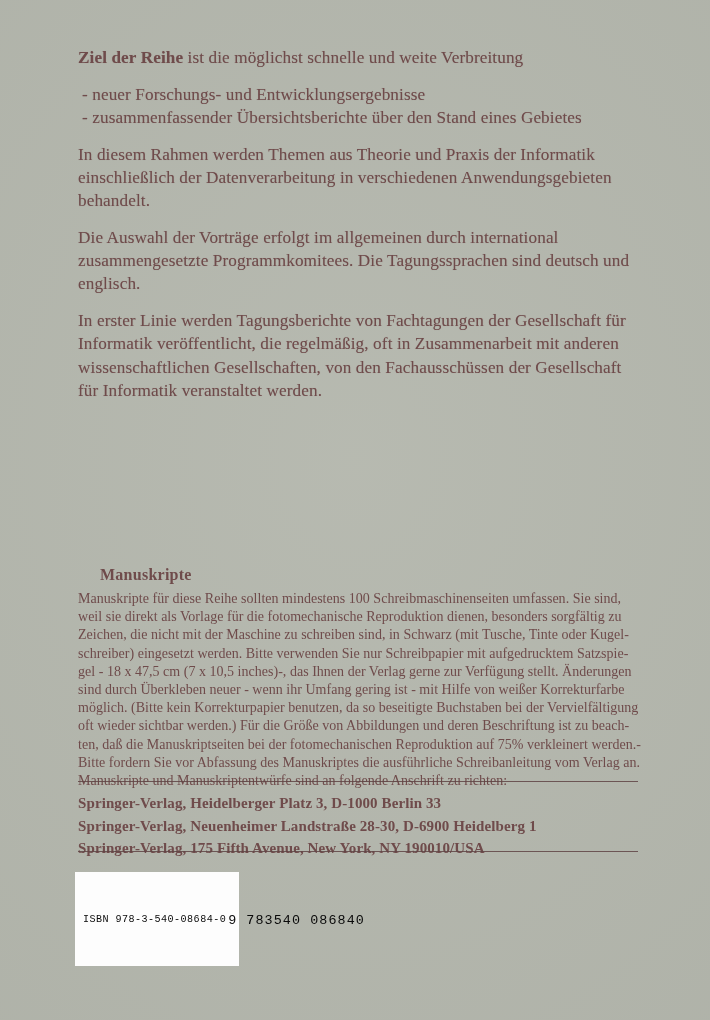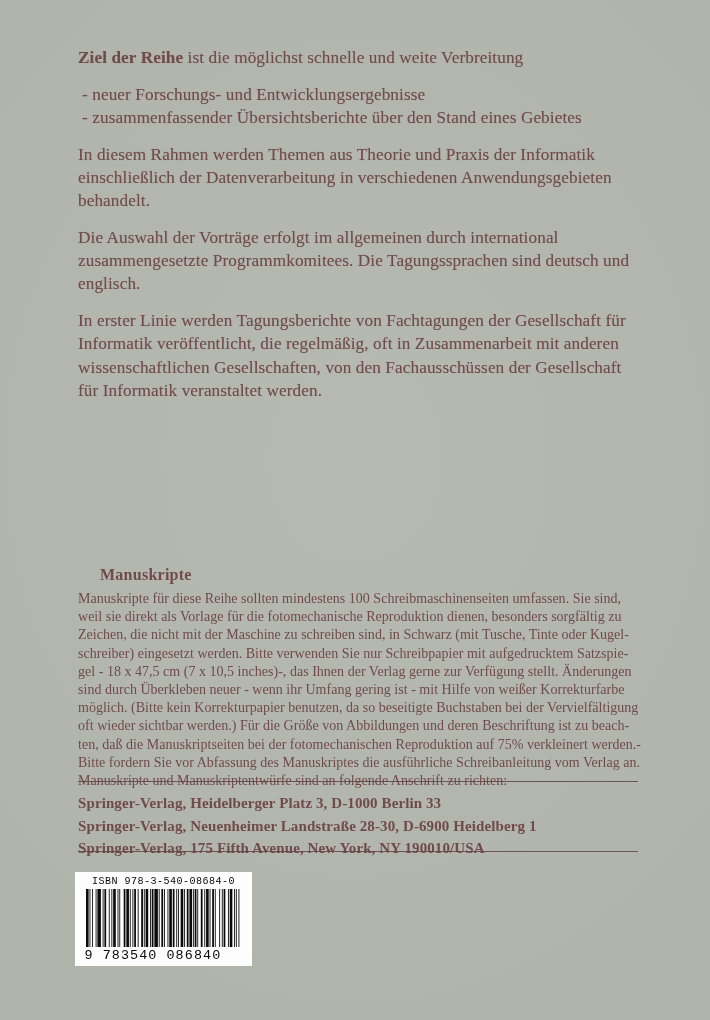--- a/index.html
+++ b/index.html
@@ -102,27 +102,27 @@
     line-height: 1.50;
     letter-spacing: 0.1px;
   }
   .addresses div { white-space: nowrap; }
 
   
   .barcode-box {
     position: absolute;
     left: 75px;
     top: 872px;
-    width: 177px;
+    width: 164px;
     height: 94px;
     background: #fdfdfd;
     box-sizing: border-box;
     padding: 4px 8px 2px 8px;
     display: flex;
-    flex-direction: column;
+    flex-direction: row;
     align-items: center;
   }
   .isbn-text {
     color: #0a0a0a;
     font-family: "Liberation Mono", monospace;
     font-size: 10.1px;
     letter-spacing: 0.45px;
     margin-bottom: 2px;
     white-space: nowrap;
   }

